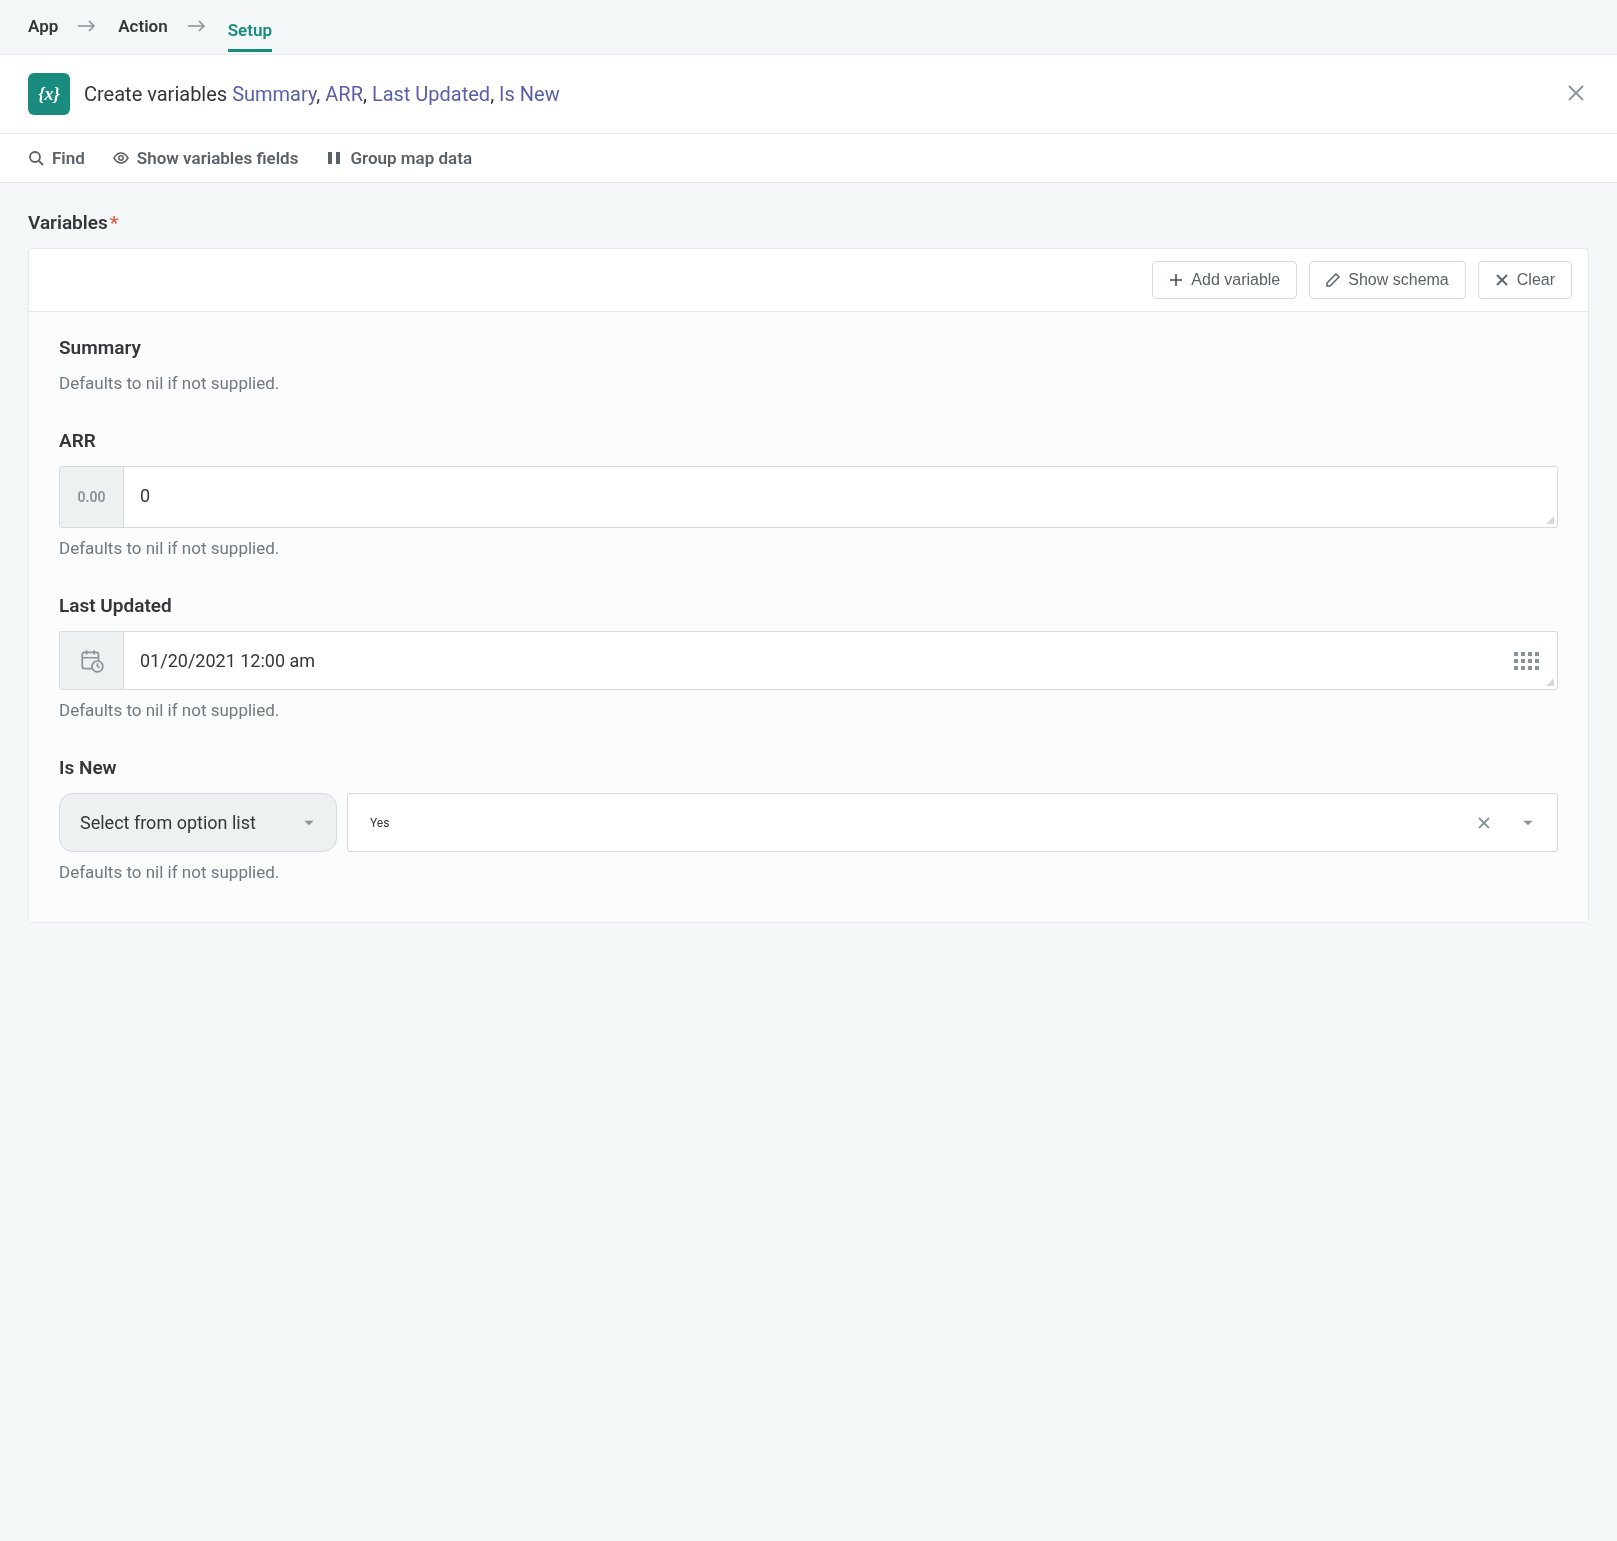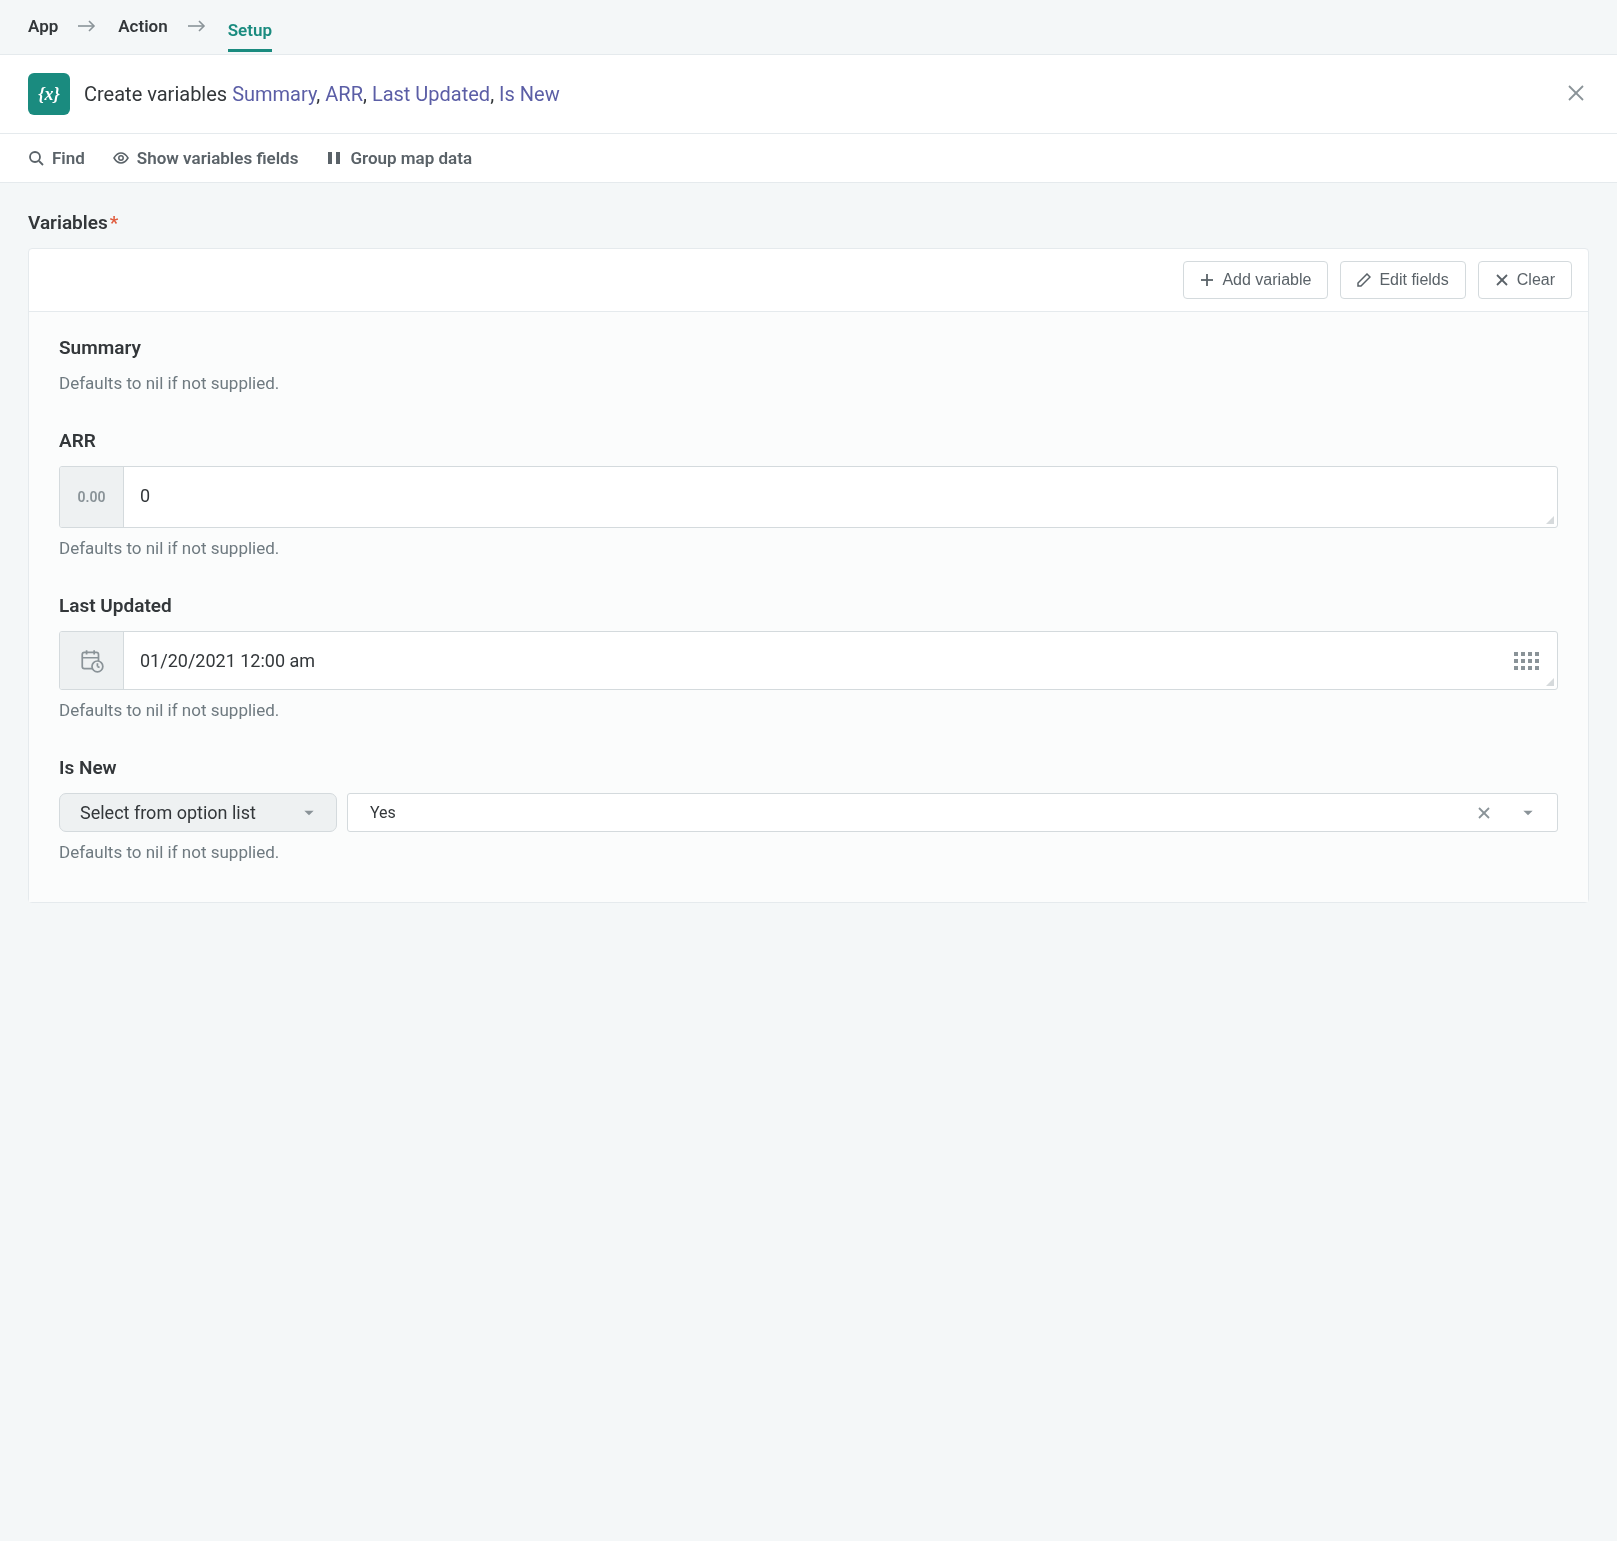--- a/index.html
+++ b/index.html
@@ -232,22 +232,22 @@
       color: #6f7a80;
       margin-top: 10px;
     }
     .isnew-row {
       display: flex;
       gap: 10px;
     }
     .dropdown-toggle {
       background: #eef1f2;
       border: 1px solid #d4dadd;
-      border-radius: 7px;
-      padding: 8px 20px;
+      border-radius: 14px;
+      padding: 18px 20px;
       display: flex;
       align-items: center;
       gap: 32px;
       font-size: 18px;
       color: #33373a;
       cursor: pointer;
       min-width: 278px;
       justify-content: space-between;
     }
     .dropdown-toggle svg {
@@ -260,21 +260,21 @@
       border: 1px solid #d4dadd;
       border-radius: 3px;
       background: #fff;
       display: flex;
       align-items: center;
       padding: 0 14px 0 22px;
       gap: 14px;
     }
     .select-value {
       flex: 1;
-      font-size: 16px;
+      font-size: 12px;
       color: #33373a;
     }
     .select-action {
       color: #8a9398;
       padding: 8px;
       cursor: pointer;
       display: flex;
       align-items: center;
     }
     .select-action svg {
@@ -362,21 +362,21 @@
         <svg viewBox="0 0 14 14" stroke="currentColor" stroke-width="1.8" fill="none">
             <line x1="7" y1="1" x2="7" y2="13"></line>
             <line x1="1" y1="7" x2="13" y2="7"></line>
           </svg>
         <span>Add variable</span>
       </button>
       <button class="btn">
         <svg viewBox="0 0 14 14" stroke="currentColor" stroke-width="1.5" fill="none">
             <path d="M10 1 L13 4 L4 13 L1 13 L1 10 Z"></path>
           </svg>
-        <span>Edit fields</span>
+        <span>Show schema</span>
       </button>
       <button class="btn">
         <svg viewBox="0 0 14 14" stroke="currentColor" stroke-width="1.8" fill="none">
             <line x1="2" y1="2" x2="12" y2="12"></line>
             <line x1="12" y1="2" x2="2" y2="12"></line>
           </svg>
         <span>Clear</span>
       </button>
     </div>
 

